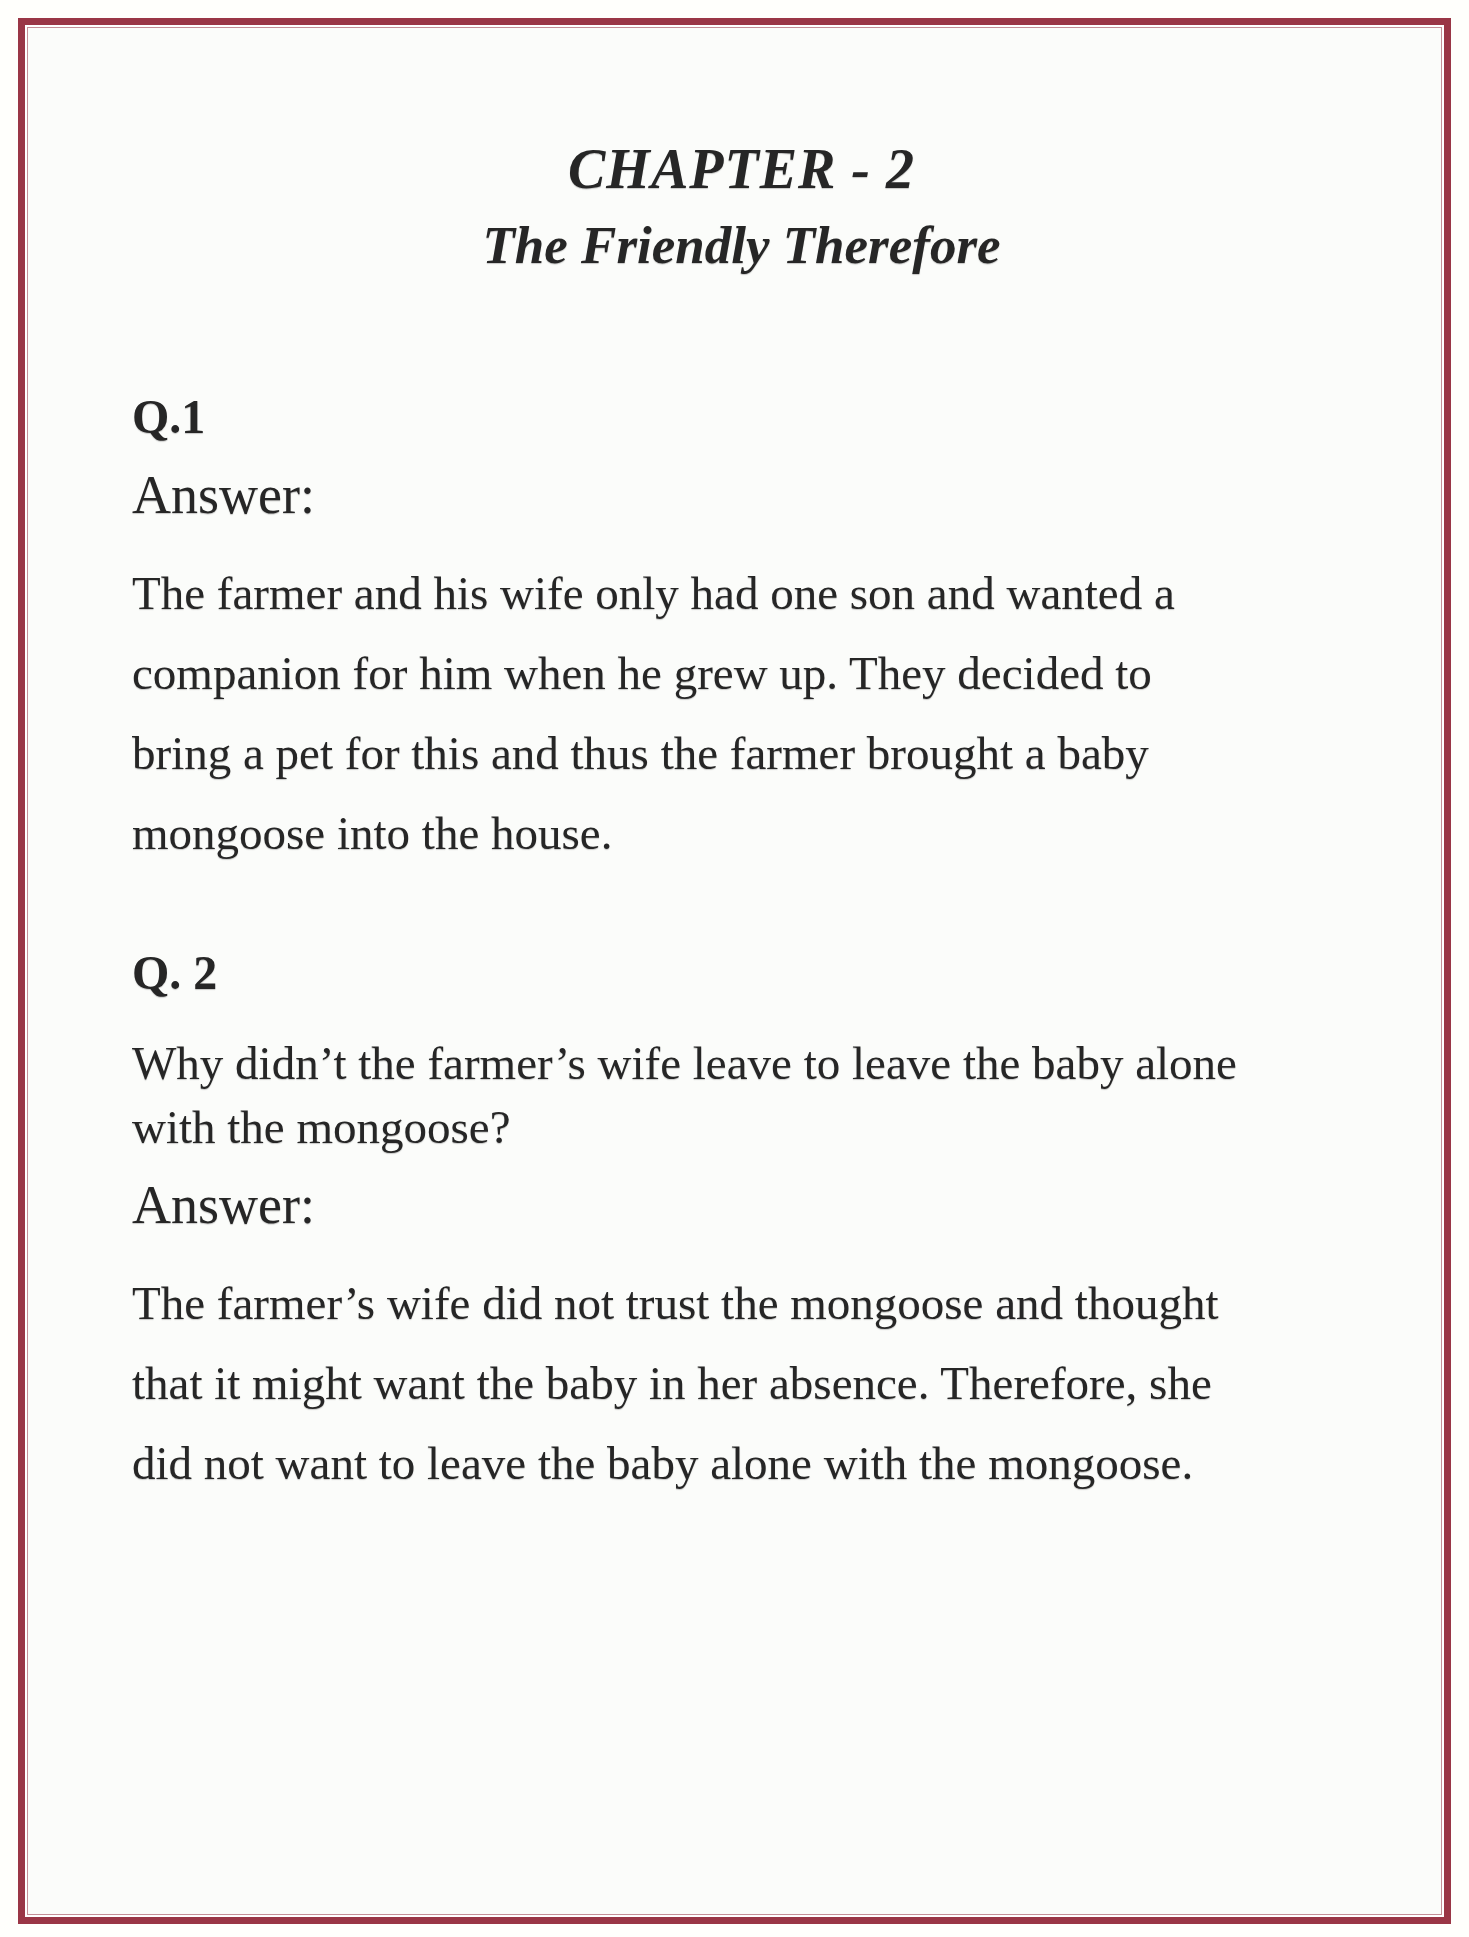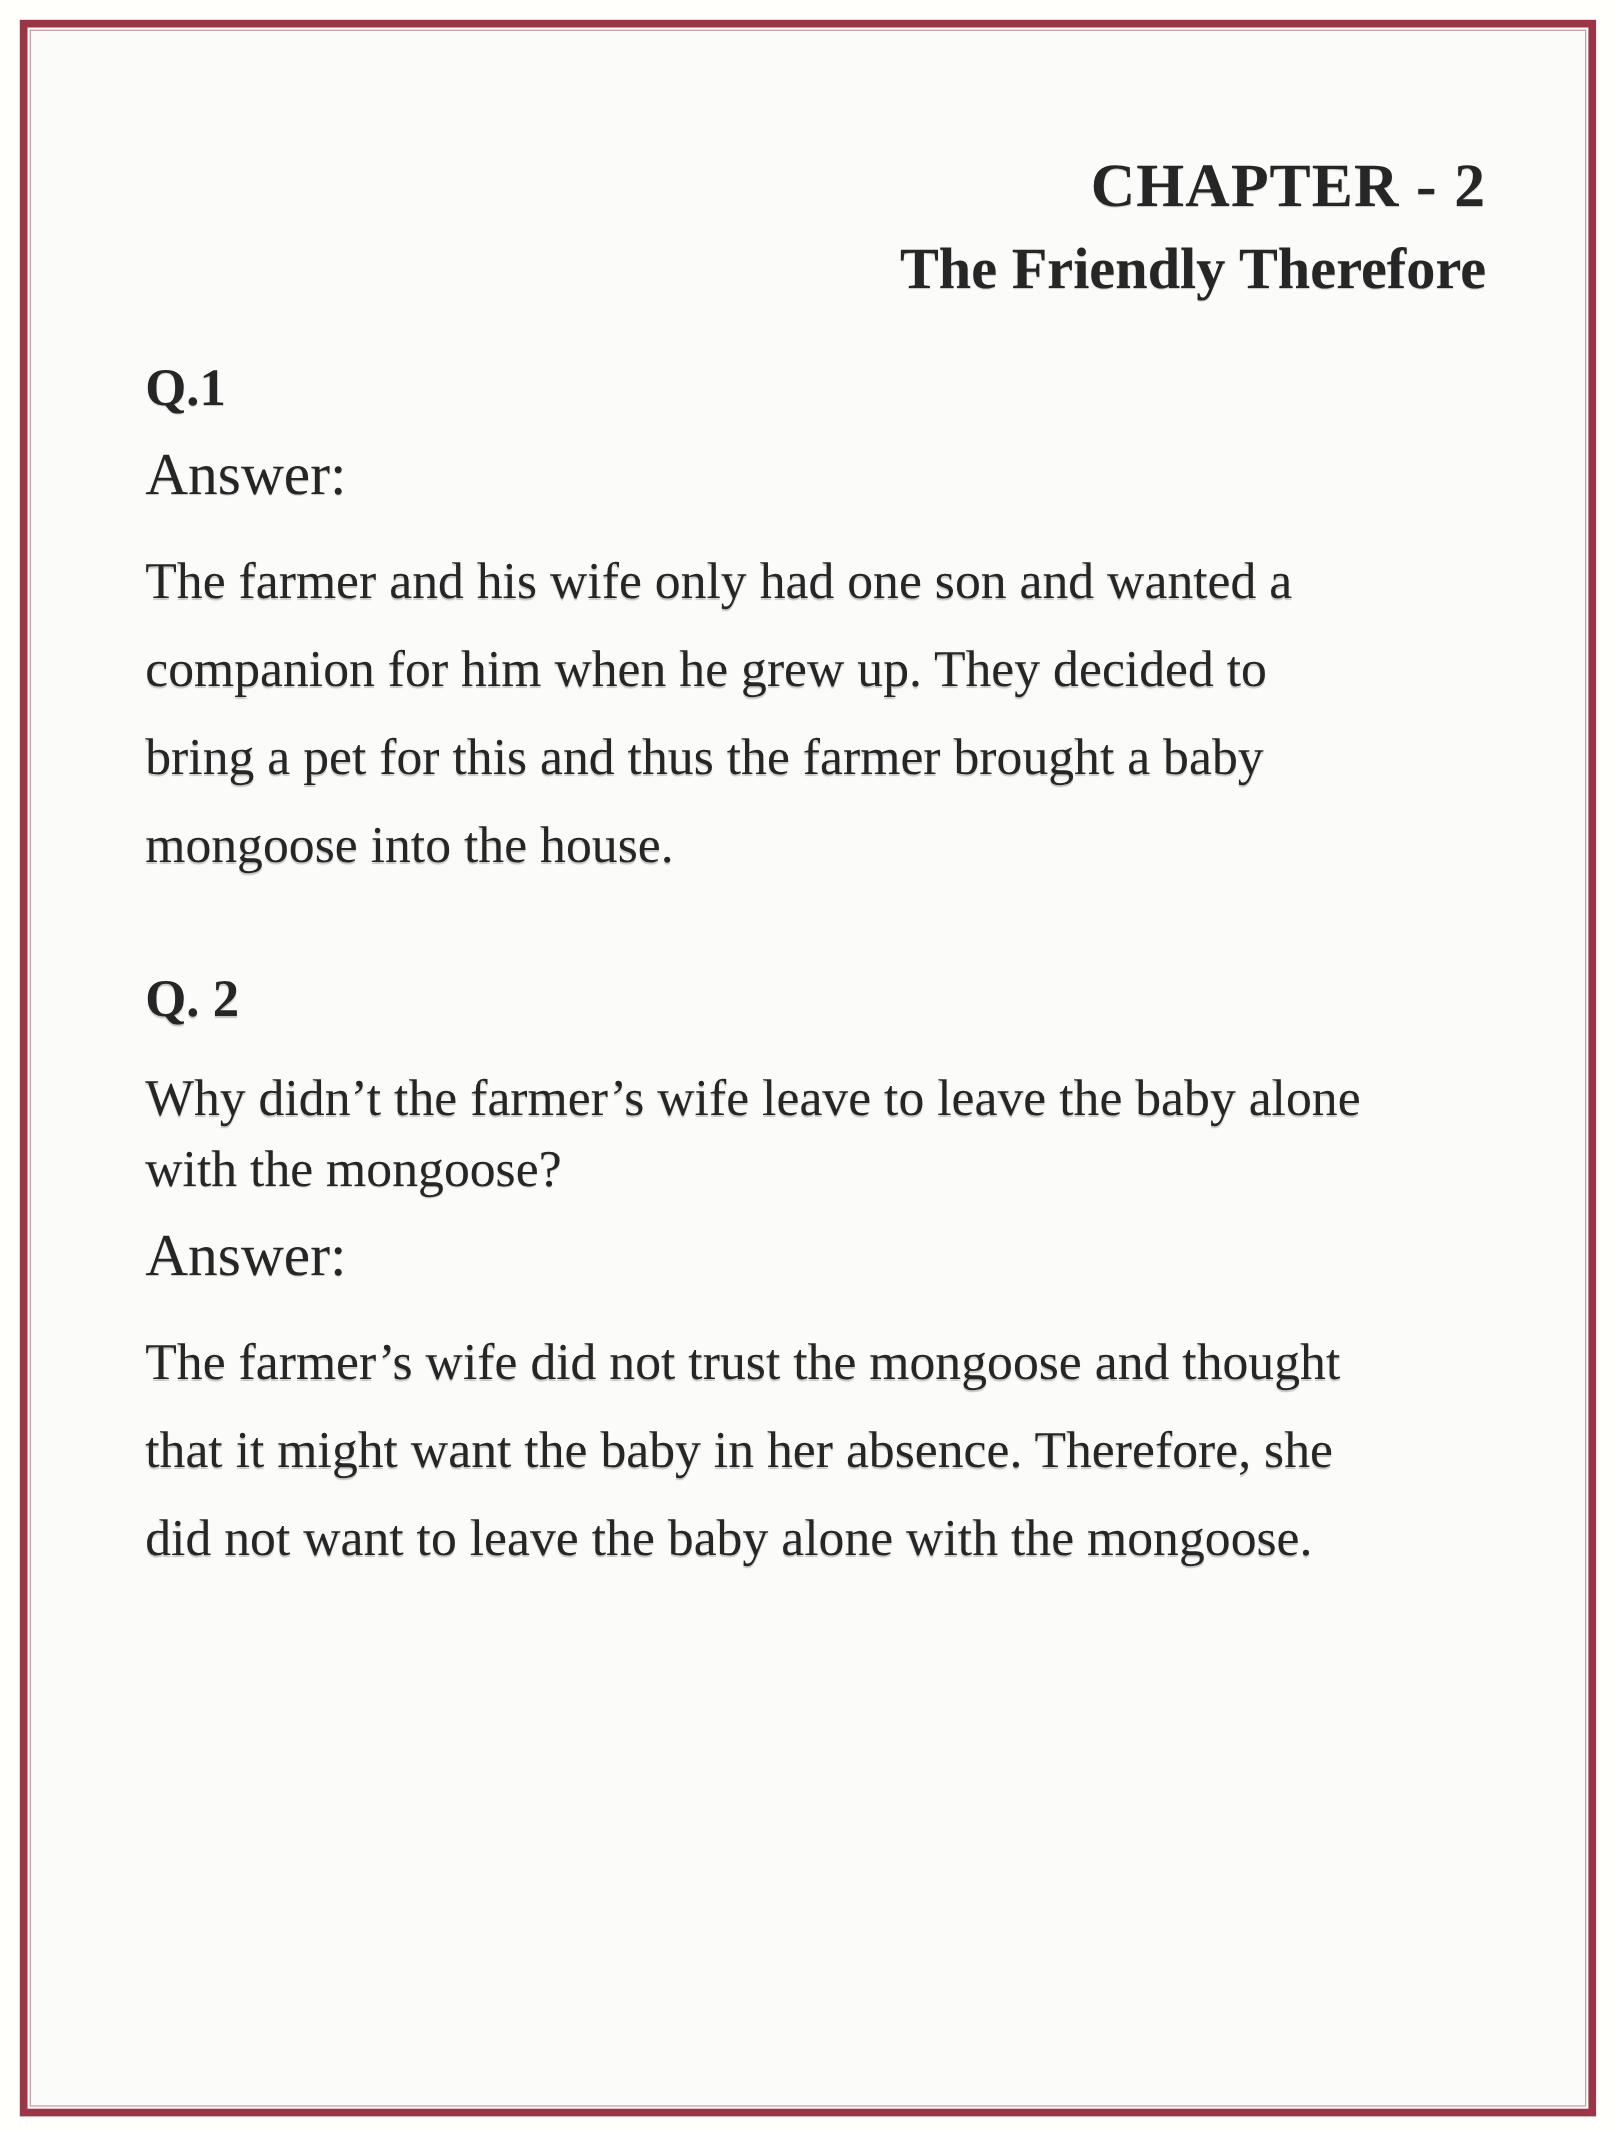--- a/index.html
+++ b/index.html
@@ -28,37 +28,38 @@
   }
   .content {
     position: absolute;
     inset: 0;
     padding: 0 90px 0 104px;
     color: #262626;
     text-shadow: 0 1px 1px rgba(40,40,40,0.25);
   }
   .doc-header {
     padding-top: 108px;
-    text-align: right;
+    text-align: center;
+    font-style: italic;
   }
   .doc-title {
     margin: 0;
     font-size: 56px;
     line-height: 67px;
     font-weight: bold;
     letter-spacing: 1px;
   }
   .doc-subtitle {
     margin: 10px 0 0 0;
     font-size: 53px;
     line-height: 64px;
     font-weight: bold;
   }
   .qa-section { margin: 0; }
-  .qa-section.first  { margin-top: 44px; }
+  .qa-section.first  { margin-top: 108px; }
   .qa-section.second { margin-top: 68px; }
   .q-label {
     margin: 0;
     font-size: 48px;
     line-height: 64px;
     font-weight: bold;
   }
   .question-text {
     margin: 26px 0 0 0;
     font-size: 47px;

